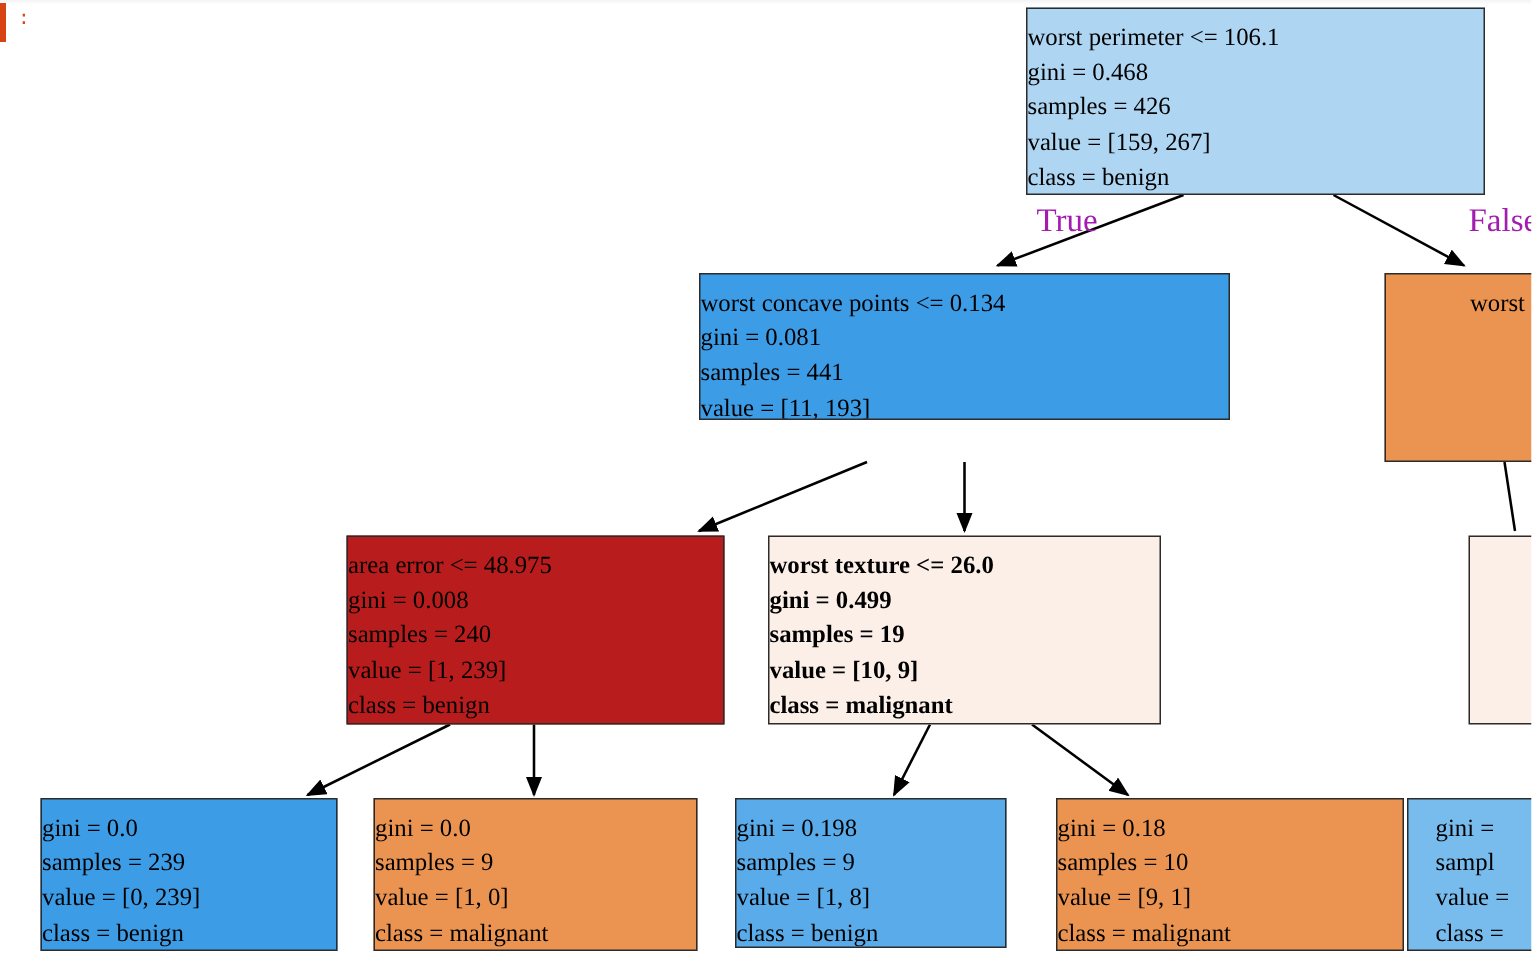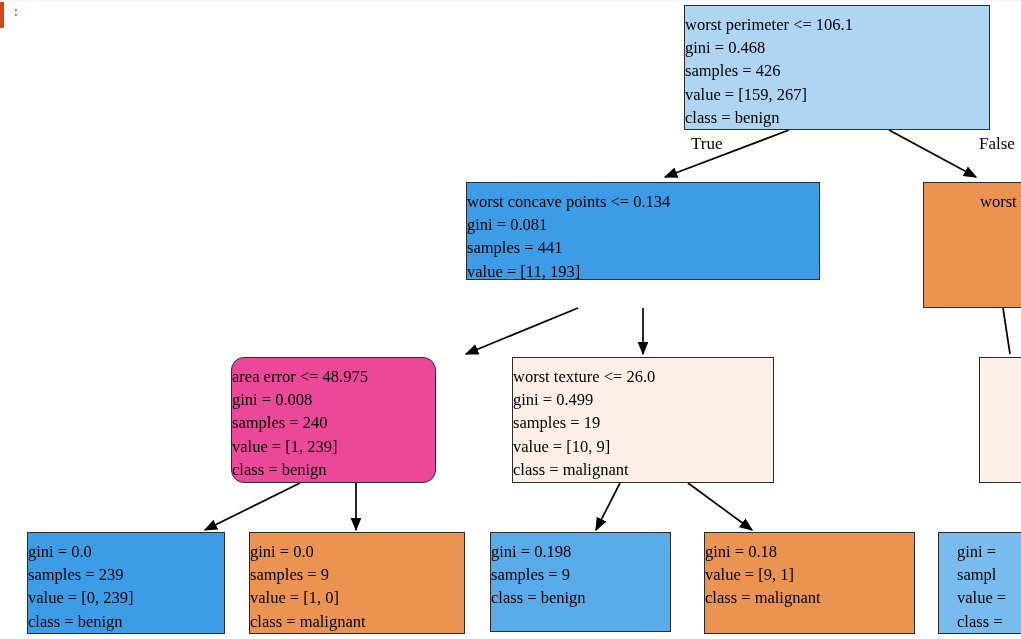--- a/index.html
+++ b/index.html
@@ -67,22 +67,22 @@
     padding-top: 7px;
     white-space: nowrap;
     overflow: hidden;
   }
   .node .ln {
     display: block;
   }
 
   .edge-label {
     position: absolute;
-    font-size: 17px;
-    color: #000000;
+    font-size: 22px;
+    color: #a21caf;
     white-space: nowrap;
   }
 </style>
 </head>
 <body>
 
 <div id="canvas">
 
   <div id="notebook-strip"></div>
   <div id="cell-gutter"></div>
@@ -130,29 +130,29 @@
     <span class="ln">gini = 0.081</span>
     <span class="ln">samples = 441</span>
     <span class="ln">value = [11, 193]</span>
     <span class="ln">class = benign</span>
   </div>
 
   <div class="node" style="left:923px; top:182px; width:170px; height:126px; background:#eb9451; text-align:left; padding-left:56px;">
     <span class="ln">worst</span>
   </div>
 
-  <div class="node" style="left:231px; top:357px; width:205px; height:126px; background:#ec4899;border-radius:13px;">
+  <div class="node" style="left:231px; top:357px; width:252px; height:126px; background:#b91c1c;">
     <span class="ln">area error &lt;= 48.975</span>
     <span class="ln">gini = 0.008</span>
     <span class="ln">samples = 240</span>
     <span class="ln">value = [1, 239]</span>
     <span class="ln">class = benign</span>
   </div>
 
-  <div class="node" style="left:512px; top:357px; width:262px; height:126px; background:#fcefe8;">
+  <div class="node" style="left:512px; top:357px; width:262px; height:126px; background:#fcefe8;font-weight:bold;">
     <span class="ln">worst texture &lt;= 26.0</span>
     <span class="ln">gini = 0.499</span>
     <span class="ln">samples = 19</span>
     <span class="ln">value = [10, 9]</span>
     <span class="ln">class = malignant</span>
   </div>
 
   <div class="node" style="left:979px; top:357px; width:120px; height:126px; background:#fcefe8;"></div>
 
   <div class="node" style="left:27px; top:532px; width:198px; height:102px; background:#3d9ce6;">
@@ -165,25 +165,27 @@
   <div class="node" style="left:249px; top:532px; width:216px; height:102px; background:#eb9451;">
     <span class="ln">gini = 0.0</span>
     <span class="ln">samples = 9</span>
     <span class="ln">value = [1, 0]</span>
     <span class="ln">class = malignant</span>
   </div>
 
   <div class="node" style="left:490px; top:532px; width:181px; height:100px; background:#5aabea;">
     <span class="ln">gini = 0.198</span>
     <span class="ln">samples = 9</span>
+    <span class="ln">value = [1, 8]</span>
     <span class="ln">class = benign</span>
   </div>
 
-  <div class="node" style="left:704px; top:532px; width:211px; height:102px; background:#eb9451;">
+  <div class="node" style="left:704px; top:532px; width:232px; height:102px; background:#eb9451;">
     <span class="ln">gini = 0.18</span>
+    <span class="ln">samples = 10</span>
     <span class="ln">value = [9, 1]</span>
     <span class="ln">class = malignant</span>
   </div>
 
   <div class="node" style="left:938px; top:532px; width:150px; height:102px; background:#78bced; text-align:left; padding-left:18px;">
     <span class="ln">gini =</span>
     <span class="ln">sampl</span>
     <span class="ln">value =</span>
     <span class="ln">class =</span>
   </div>

